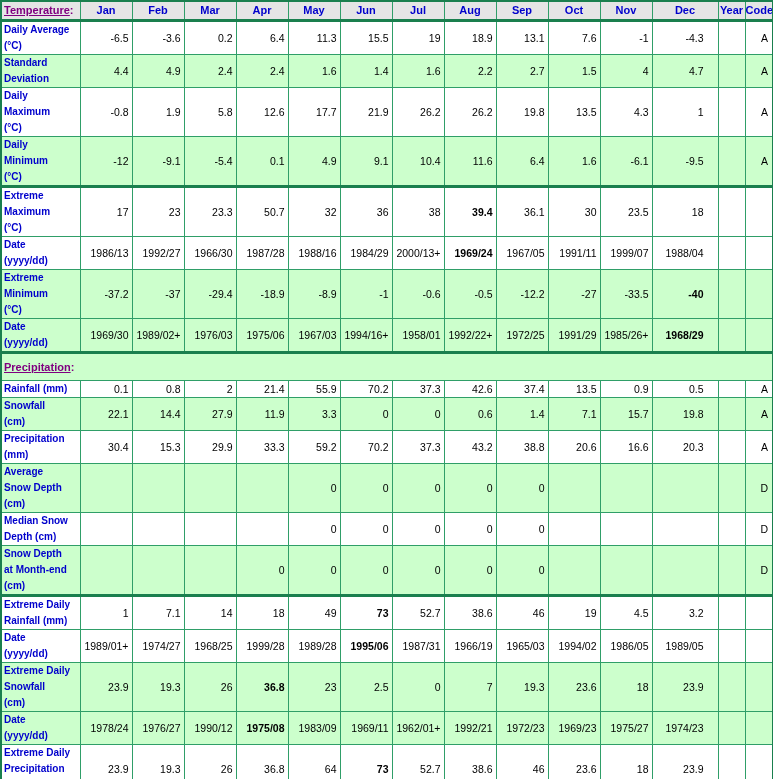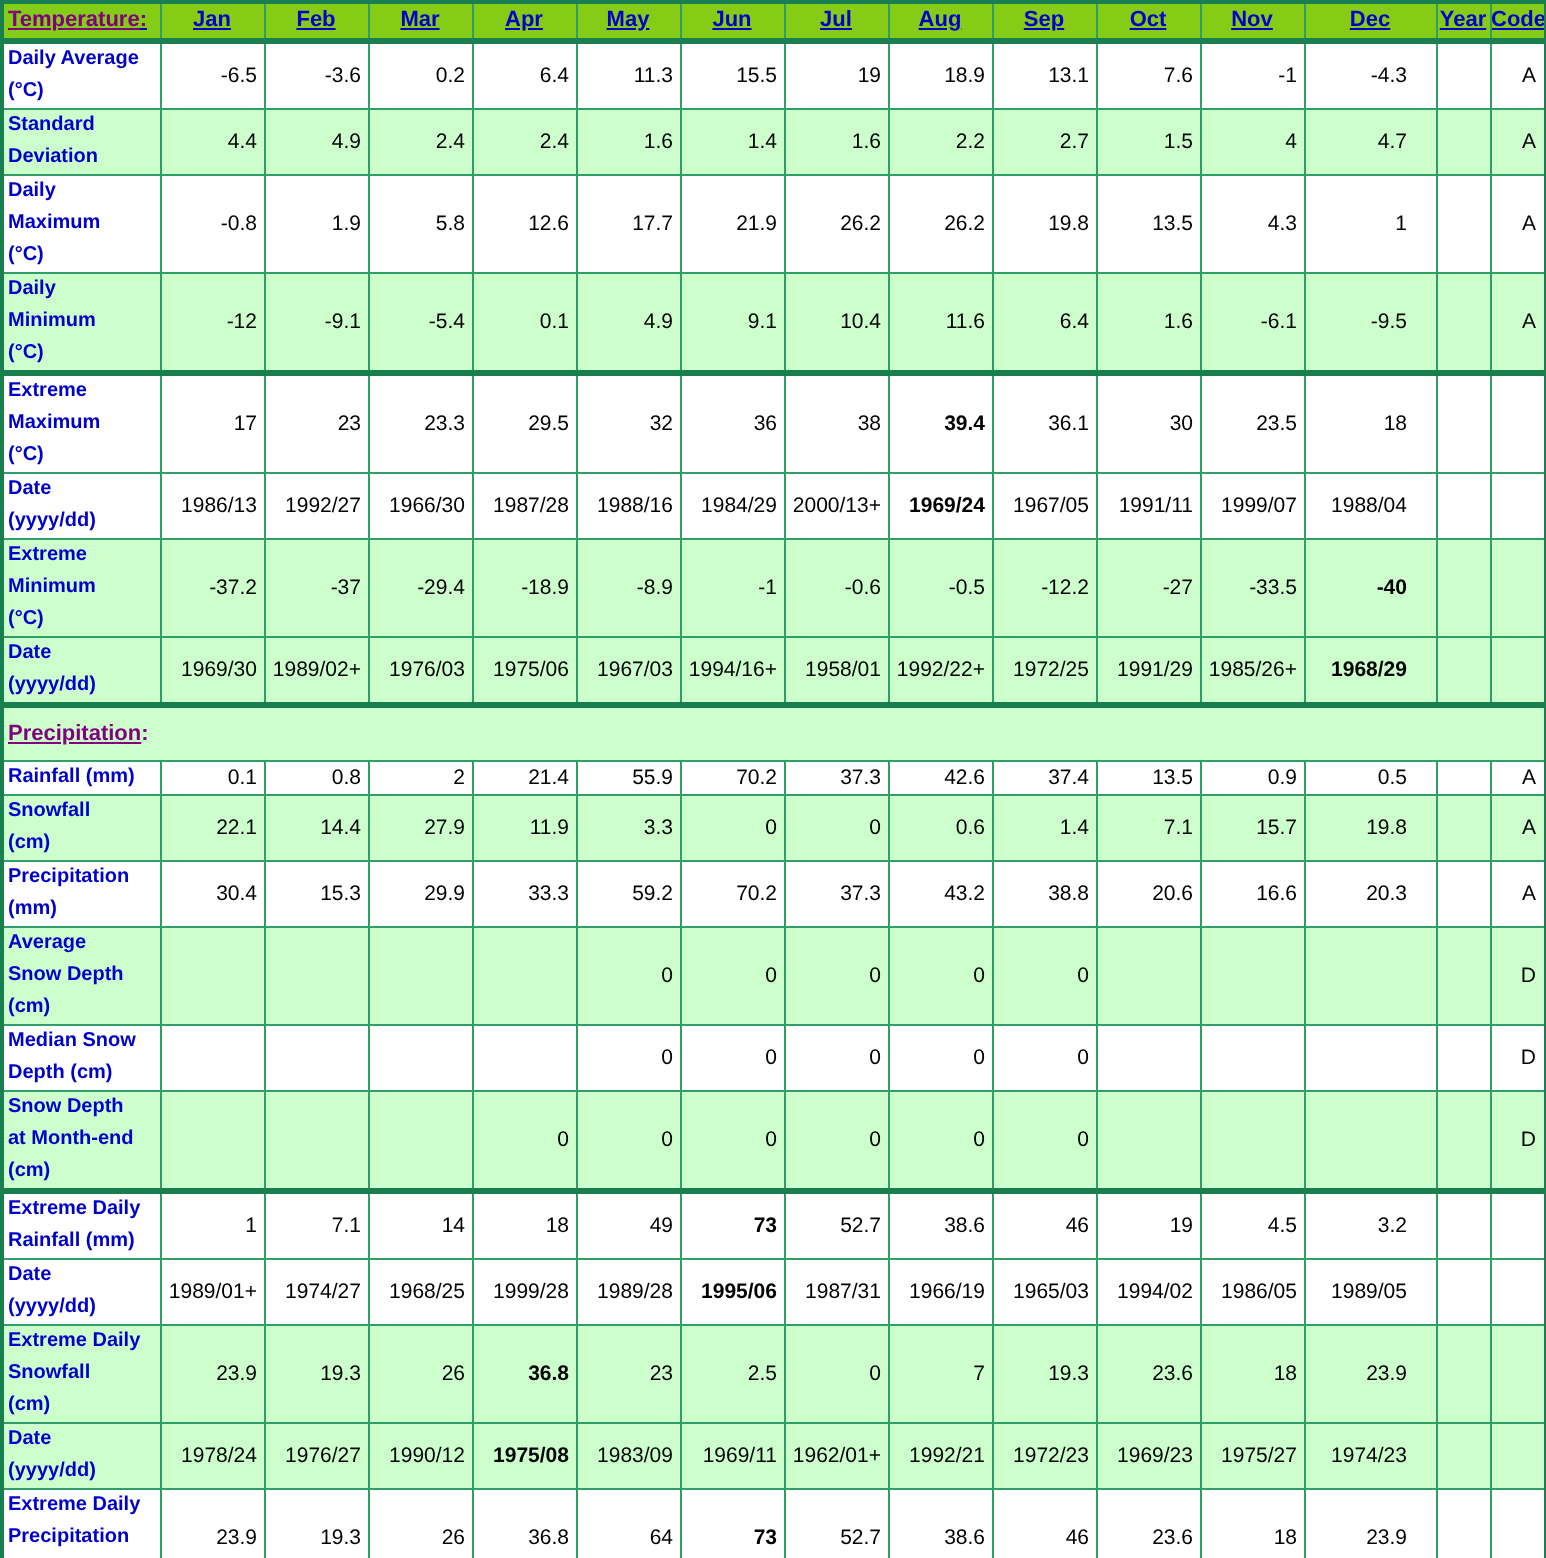--- a/index.html
+++ b/index.html
@@ -11,29 +11,28 @@
     margin:0;
     border:2px solid #1a7f4e;
   }
   table.climate td, table.climate th{
     border:1px solid #2f9e68;
     overflow:hidden;
     box-sizing:border-box;
   }
   tr.tb > td, tr.tb > th{ border-bottom:3px solid #1a7f4e; }
   th{
-    background:#84cc16;
+    background:#e5e5e5;
     color:#0000cc;
     font-size:11px;
     font-weight:bold;
     text-align:center;
     padding:2px 0;
     line-height:13px;
     white-space:nowrap;
-    text-decoration:underline;
   }
   th.lblh{ text-align:left; padding-left:2px; }
   td.lbl{
     color:#0000cc;
     font-weight:bold;
     font-size:10px;
     line-height:16px;
     text-align:left;
     vertical-align:top;
     padding:0 2px;
@@ -184,21 +183,21 @@
         <td class="val yr"></td>
         <td class="code">A</td>
       </tr>
       <tr class="w">
         <td class="lbl">Extreme
 Maximum
 (°C)</td>
         <td class="val">17</td>
         <td class="val">23</td>
         <td class="val">23.3</td>
-        <td class="val">29.5</td>
+        <td class="val">50.7</td>
         <td class="val">32</td>
         <td class="val">36</td>
         <td class="val">38</td>
         <td class="val b">39.4</td>
         <td class="val">36.1</td>
         <td class="val">30</td>
         <td class="val">23.5</td>
         <td class="val dec">18</td>
         <td class="val yr"></td>
         <td class="code"></td>

